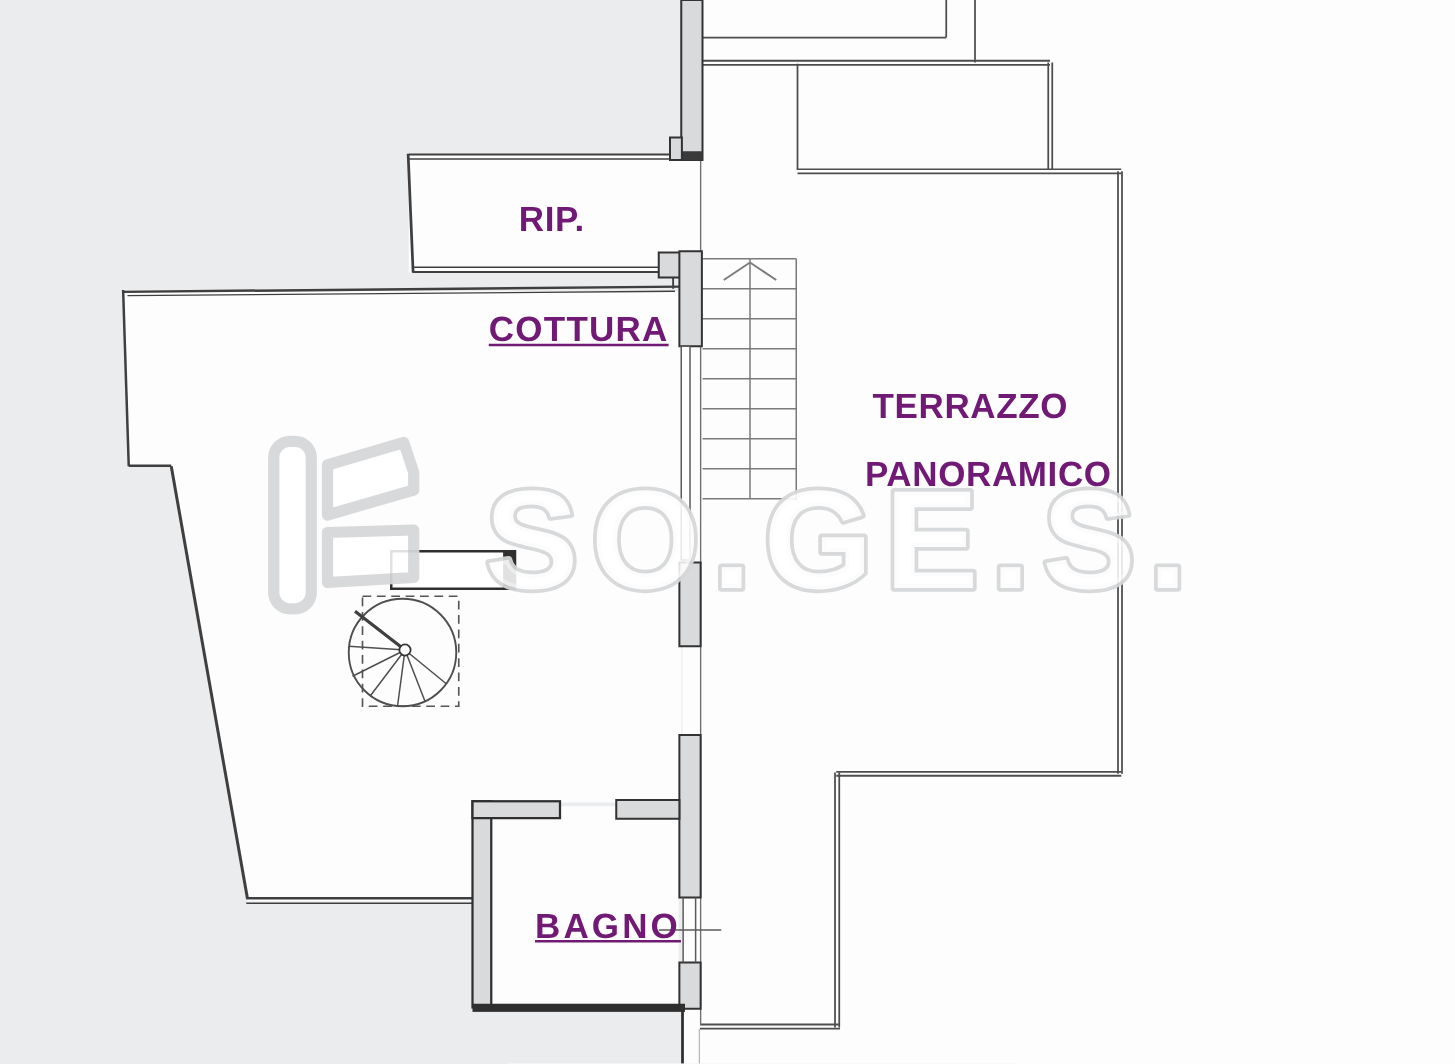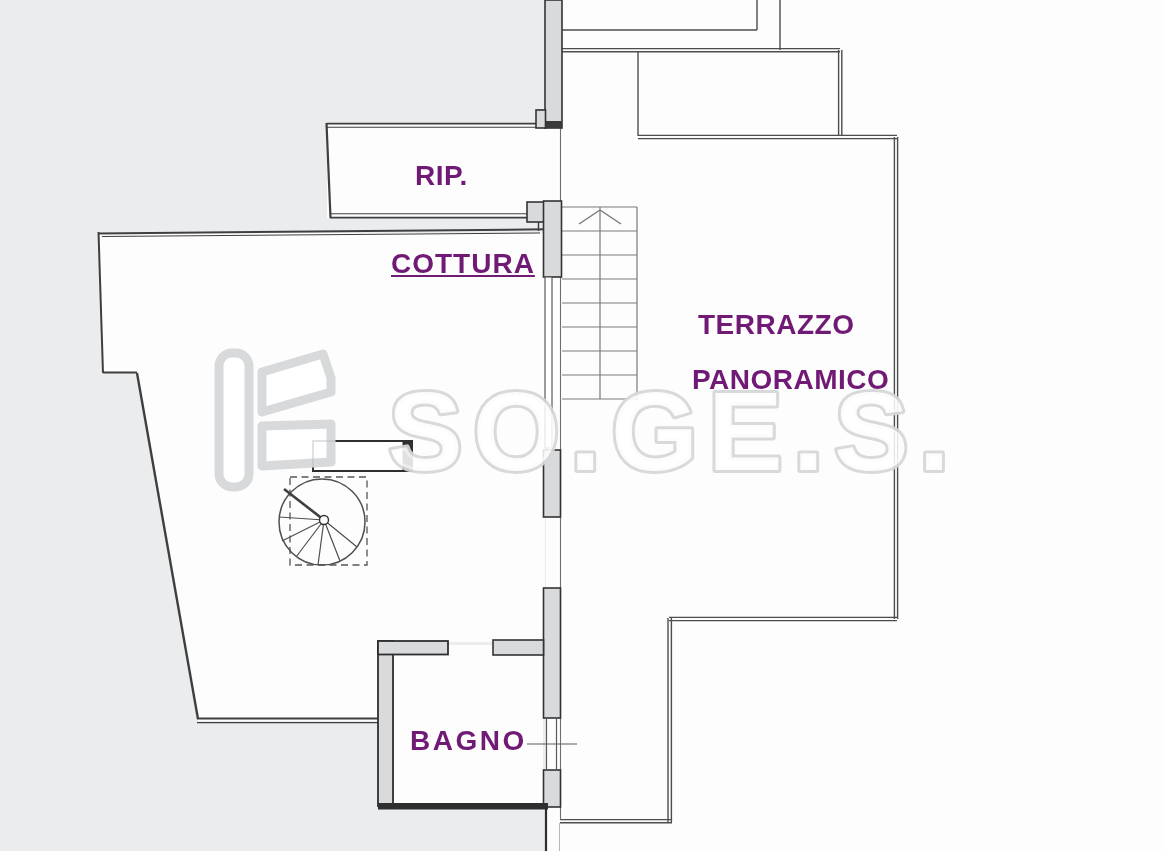--- a/index.html
+++ b/index.html
@@ -124,14 +124,14 @@
       <path d="M262,372 L323,354 L331,378 L331,392 L262,412 Z"></path>
       <path d="M262,426 L331,424 L331,462 L262,466 Z"></path>
     </g>
     <text x="388" y="470" font-family="Liberation Sans, sans-serif" font-weight="bold" font-size="112" letter-spacing="10" fill="rgba(255,255,255,0.92)" stroke="#d5d7d9" stroke-width="6" paint-order="stroke" stroke-linejoin="round">SO.GE.S.</text>
   </svg>
 
   <div class="room-label" style="left:415px;top:162px;letter-spacing:0.5px;">RIP.</div>
   <div class="room-label" style="left:391px;top:250px;letter-spacing:1px;text-decoration:underline;">COTTURA</div>
   <div class="room-label" style="left:698px;top:295px;letter-spacing:0.5px;margin-top:16px;">TERRAZZO</div>
   <div class="room-label" style="left:692px;top:366px;letter-spacing:0.5px;">PANORAMICO</div>
-  <div class="room-label" style="left:410px;top:727px;letter-spacing:2.5px;">BAGNO</div>
+  <div class="room-label" style="left:428px;top:727px;letter-spacing:2.5px;text-decoration:underline;">BAGNO</div>
 </div>
 
 </body></html>

